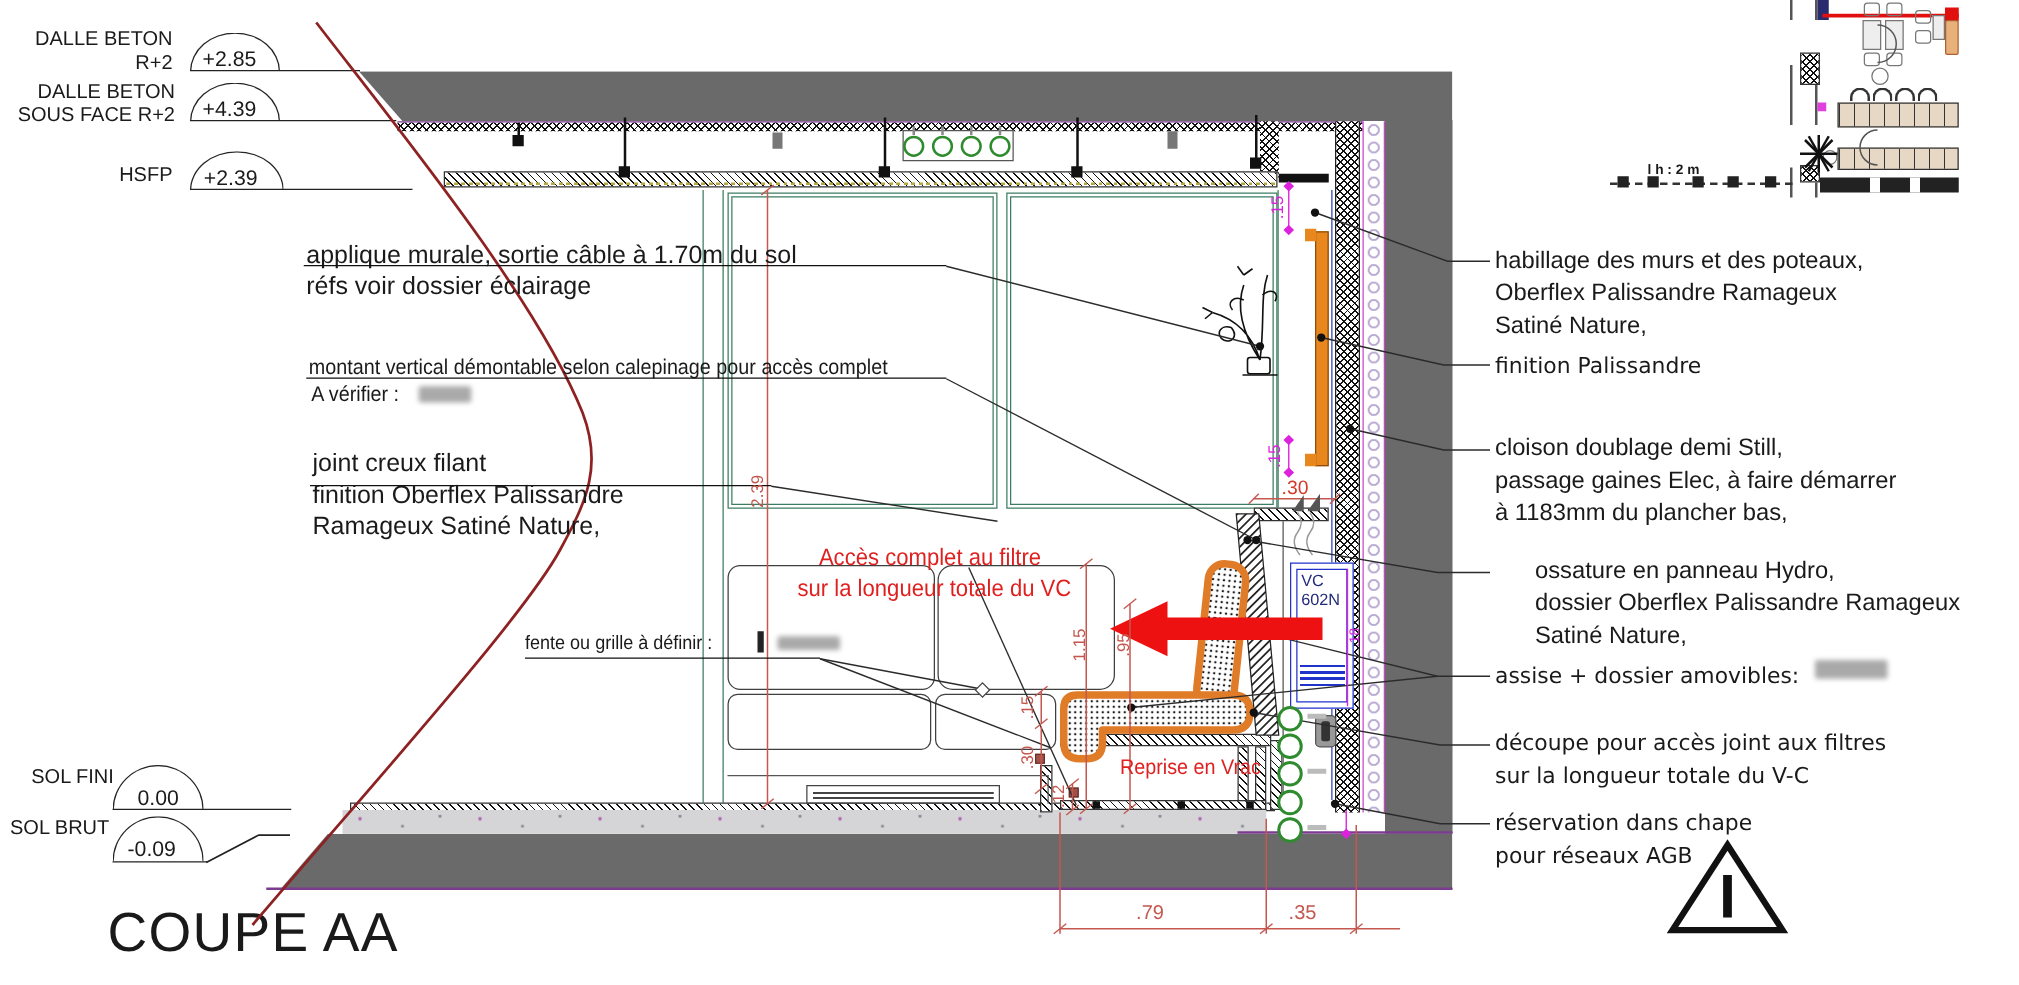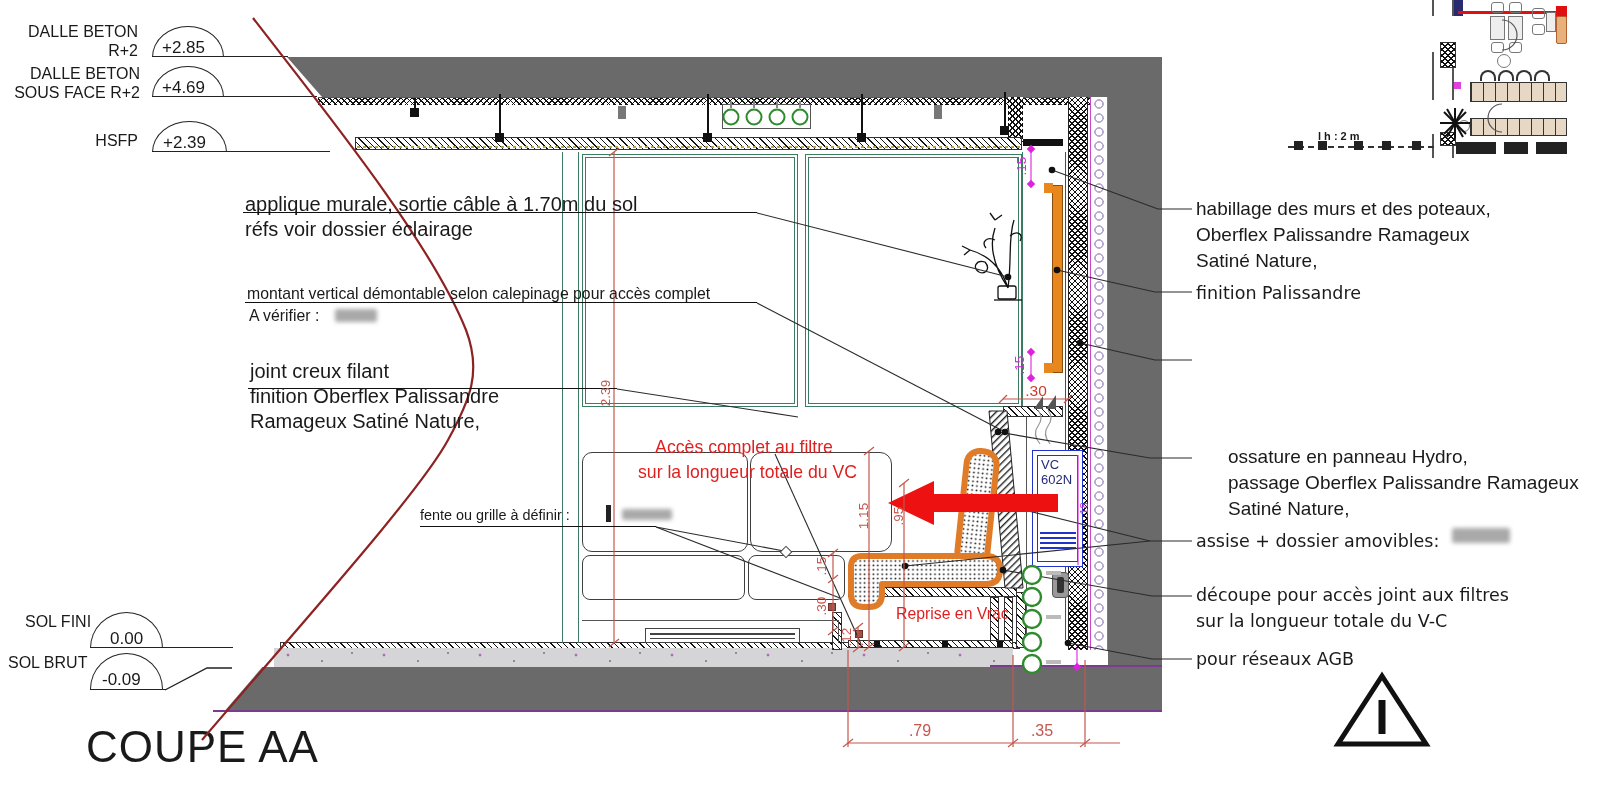--- a/index.html
+++ b/index.html
@@ -279,21 +279,21 @@
   </div>
   <div class="a semic" style="left:152px;top:26px;width:72px;height:31px"></div>
   <div class="a t lvl-val" style="left:162px;top:38px">+2.85</div>
   <div class="a hl" style="left:152px;top:56px;width:136px"></div>
 
   <div class="a t rt lvl-cap" style="left:0px;top:64px;width:140px">
     <div>DALLE BETON</div>
     <div>SOUS FACE R+2</div>
   </div>
   <div class="a semic" style="left:152px;top:66px;width:72px;height:31px"></div>
-  <div class="a t lvl-val" style="left:162px;top:78px">+4.69</div>
+  <div class="a t lvl-val" style="left:162px;top:78px">+4.39</div>
   <div class="a hl" style="left:152px;top:96px;width:165px"></div>
 
   <div class="a t rt lvl-cap" style="left:60px;top:131px;width:78px">HSFP</div>
   <div class="a semic" style="left:152px;top:121px;width:75px;height:31px"></div>
   <div class="a t lvl-val" style="left:163px;top:133px">+2.39</div>
   <div class="a hl" style="left:152px;top:151px;width:178px"></div>
 
   <div class="a t lvl-cap" style="left:25px;top:612px">SOL FINI</div>
   <div class="a semic" style="left:90px;top:612px;width:73px;height:36px"></div>
   <div class="a t lvl-val" style="left:110px;top:629px">0.00</div>
@@ -330,32 +330,38 @@
   <div class="a t red cond z7" style="left:896px;top:604px;font-size:17px">Reprise en Vrac</div>
 
   <div class="a t noteR z7" style="left:1196px;top:196px">
     <div>habillage des murs et des poteaux,</div>
     <div>Oberflex Palissandre Ramageux</div>
     <div>Satiné Nature,</div>
   </div>
   <div class="a t noteRd z7" style="left:1196px;top:280px">
     <div>finition Palissandre</div>
   </div>
+  <div class="a t noteR z7" style="left:1196px;top:346px">
+    <div>cloison doublage demi  Still,</div>
+    <div>passage gaines Elec, à faire démarrer</div>
+    <div>à 1183mm du plancher bas,</div>
+  </div>
   <div class="a t noteR z7" style="left:1228px;top:444px">
     <div>ossature en panneau Hydro,</div>
-    <div>passage Oberflex Palissandre Ramageux</div>
+    <div>dossier Oberflex Palissandre Ramageux</div>
     <div>Satiné Nature,</div>
   </div>
   <div class="a t noteRd z7" style="left:1196px;top:528px">assise + dossier amovibles:</div>
   <div class="a smudge z7" style="left:1452px;top:528px;width:58px;height:15px"></div>
   <div class="a t noteRd z7" style="left:1196px;top:582px">
     <div>découpe pour accès joint aux filtres</div>
     <div>sur la longueur totale du V-C</div>
   </div>
   <div class="a t noteRd z7" style="left:1196px;top:646px">
+    <div>réservation  dans chape</div>
     <div>pour réseaux AGB</div>
   </div>
 
   <div class="a t z7" style="left:1041px;top:457px;font-size:13px;line-height:15px;color:#222a7a">
     <div>VC</div>
     <div>602N</div>
   </div>
 
   <div class="a vdim z7" style="left:587px;top:386px">2.39</div>
   <div class="a vdim z7" style="left:845px;top:509px">1.15</div>

